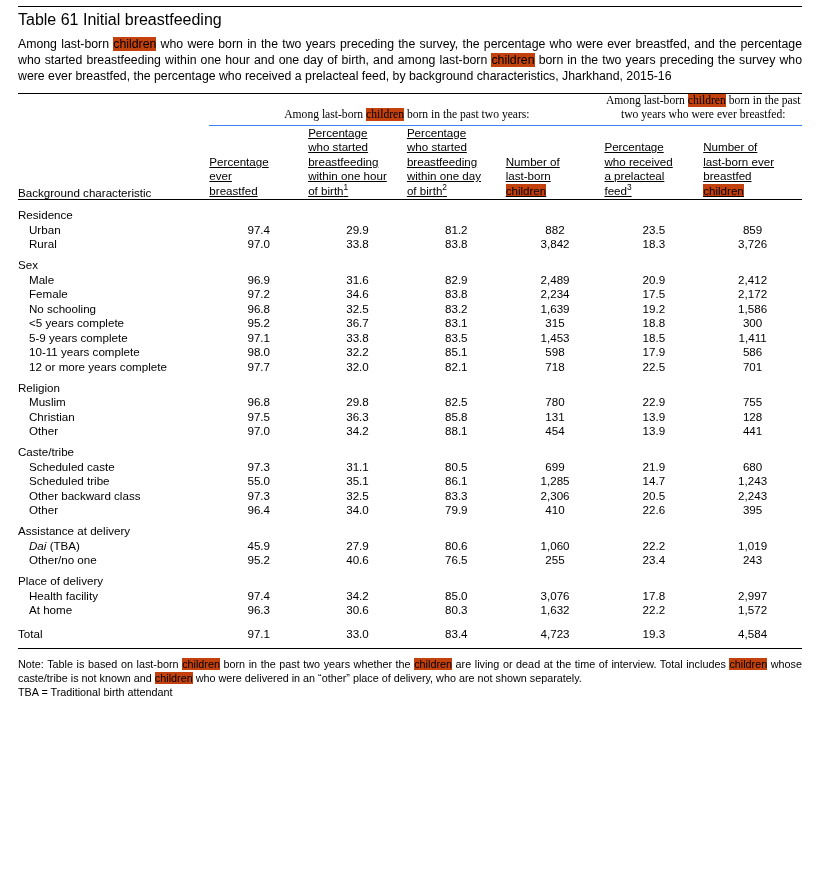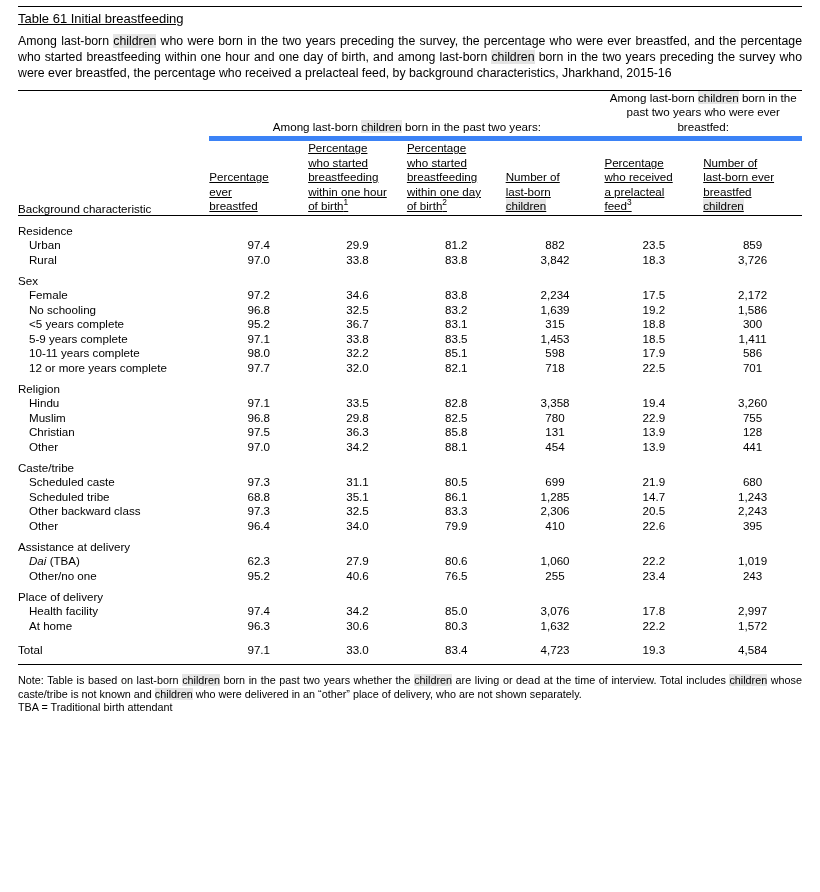--- a/index.html
+++ b/index.html
@@ -21,33 +21,32 @@
     height: 892px;
     padding: 0;
     box-sizing: border-box;
   }
   .rule-top {
     border-top: 1.6px solid #000;
     margin: 6px 18px 0 18px;
   }
   .table-title {
     margin: 4px 18px 0 18px;
-    font-size: 13px;
-    text-decoration: underline;
+    font-size: 16px;
     font-family: "Liberation Sans", sans-serif;
   }
   .subtitle {
     margin: 8px 18px 0 18px;
     font-size: 12.3px;
     line-height: 1.30;
     text-align: justify;
     font-family: "Liberation Sans", sans-serif;
   }
   .hl {
-    background: #e5e5e5;
+    background: #c2410c;
   }
   table.main {
     margin: 8px 18px 0 18px;
     border-collapse: collapse;
     width: 784px;
     font-family: "Liberation Sans", sans-serif;
   }
   table.main td, table.main th {
     padding: 0;
     vertical-align: bottom;
@@ -58,21 +57,22 @@
   .col-n { width: 96px; text-align: center; }
   .spanhead-1 {
     text-align: center;
     font-size: 11.6px;
     line-height: 1.25;
     padding-bottom: 2px !important;
   }
   .rule-head-top { border-top: 1.1px solid #000; }
   .rule-head-bottom { border-bottom: 1.1px solid #000; }
   .grp-line {
-    border-bottom: 5px solid #3b82f6;
+    border-bottom: 1px solid #3b82f6;
+    font-family: Liberation Serif, serif;
   }
   .colhead {
     text-align: left;
     line-height: 1.25;
     padding-bottom: 1px !important;
     font-size: 11.6px;
     text-decoration: underline;
   }
   .colhead-left {
     text-align: left;
@@ -166,20 +166,29 @@
         <tr class="secrow">
           <td>Sex</td>
           <td></td>
           <td></td>
           <td></td>
           <td></td>
           <td></td>
           <td></td>
         </tr>
         <tr class="datarow">
+          <td class="label">Male</td>
+          <td class="num">96.9</td>
+          <td class="num">31.6</td>
+          <td class="num">82.9</td>
+          <td class="num">2,489</td>
+          <td class="num">20.9</td>
+          <td class="num">2,412</td>
+        </tr>
+        <tr class="datarow">
           <td class="label">Female</td>
           <td class="num">97.2</td>
           <td class="num">34.6</td>
           <td class="num">83.8</td>
           <td class="num">2,234</td>
           <td class="num">17.5</td>
           <td class="num">2,172</td>
         </tr>
         <tr class="datarow">
           <td class="label">No schooling</td>
@@ -229,29 +238,20 @@
         <tr class="secrow">
           <td>Religion</td>
           <td></td>
           <td></td>
           <td></td>
           <td></td>
           <td></td>
           <td></td>
         </tr>
         <tr class="datarow">
-          <td class="label">Hindu</td>
-          <td class="num">97.1</td>
-          <td class="num">33.5</td>
-          <td class="num">82.8</td>
-          <td class="num">3,358</td>
-          <td class="num">19.4</td>
-          <td class="num">3,260</td>
-        </tr>
-        <tr class="datarow">
           <td class="label">Muslim</td>
           <td class="num">96.8</td>
           <td class="num">29.8</td>
           <td class="num">82.5</td>
           <td class="num">780</td>
           <td class="num">22.9</td>
           <td class="num">755</td>
         </tr>
         <tr class="datarow">
           <td class="label">Christian</td>
@@ -284,21 +284,21 @@
           <td class="label">Scheduled caste</td>
           <td class="num">97.3</td>
           <td class="num">31.1</td>
           <td class="num">80.5</td>
           <td class="num">699</td>
           <td class="num">21.9</td>
           <td class="num">680</td>
         </tr>
         <tr class="datarow">
           <td class="label">Scheduled tribe</td>
-          <td class="num">68.8</td>
+          <td class="num">55.0</td>
           <td class="num">35.1</td>
           <td class="num">86.1</td>
           <td class="num">1,285</td>
           <td class="num">14.7</td>
           <td class="num">1,243</td>
         </tr>
         <tr class="datarow">
           <td class="label">Other backward class</td>
           <td class="num">97.3</td>
           <td class="num">32.5</td>
@@ -320,21 +320,21 @@
           <td>Assistance at delivery</td>
           <td></td>
           <td></td>
           <td></td>
           <td></td>
           <td></td>
           <td></td>
         </tr>
         <tr class="datarow">
           <td class="label"><i>Dai</i> (TBA)</td>
-          <td class="num">62.3</td>
+          <td class="num">45.9</td>
           <td class="num">27.9</td>
           <td class="num">80.6</td>
           <td class="num">1,060</td>
           <td class="num">22.2</td>
           <td class="num">1,019</td>
         </tr>
         <tr class="datarow">
           <td class="label">Other/no one</td>
           <td class="num">95.2</td>
           <td class="num">40.6</td>

